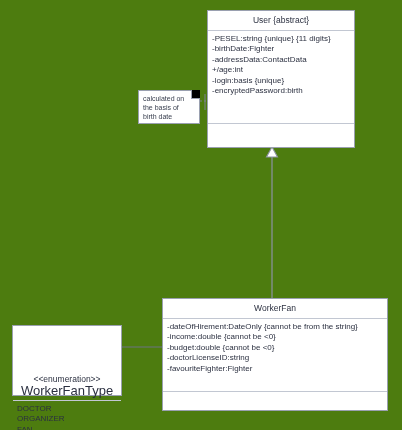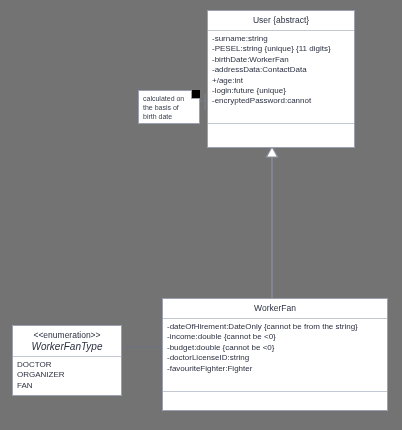--- a/index.html
+++ b/index.html
@@ -4,21 +4,21 @@
 <style>
   html, body {
     margin: 0;
     padding: 0;
     background: #000000;
   }
   #canvas {
     position: relative;
     width: 402px;
     height: 430px;
-    background: #737373;
+    background: #4d7c0f;
     overflow: hidden;
     font-family: "Liberation Sans", sans-serif;
   }
 
   
   .uml-box {
     position: absolute;
     background: #ffffff;
     border: 1px solid #9aa0b0;
     box-sizing: border-box;
@@ -88,25 +88,26 @@
   }
 
   
   #enum-class {
     left: 12px;
     top: 325px;
     width: 110px;
     height: 71px;
   }
   #enum-header {
-    padding-top: 4px;
+    padding-top: 16px;
     padding-bottom: 4px;
+    margin-top: 32px;
   }
   #enum-header .line1 { display: block; font-size: 8.5px; line-height: 11px; }
-  #enum-header .line2 { display: block; font-size: 10px; line-height: 11px; font-style: italic; }
+  #enum-header .line2 { display: block; font-size: 13px; line-height: 11px; }
   #enum-values {
     height: 38px;
     box-sizing: border-box;
   }
   .enum-literal {
     font-size: 8px;
     line-height: 10.4px;
     white-space: nowrap;
     color: #2b3040;
   }
@@ -166,27 +167,26 @@
     <line x1="122" y1="347" x2="162" y2="347" stroke="#6d7383" stroke-width="1"></line>
 
     <line x1="200" y1="101" x2="207" y2="101" stroke="#7c8292" stroke-width="1" stroke-dasharray="2,2"></line>
     <line x1="205" y1="94" x2="205" y2="110" stroke="#7c8292" stroke-width="1"></line>
   </svg>
 
   <div class="uml-box" id="user-class">
     <div class="uml-header">User {abstract}</div>
     <div class="uml-divider"></div>
     <div class="uml-compartment" id="user-attrs">
-      <div class="uml-attr">-surname:string</div>
       <div class="uml-attr">-PESEL:string {unique} {11 digits}</div>
-      <div class="uml-attr">-birthDate:WorkerFan</div>
+      <div class="uml-attr">-birthDate:Fighter</div>
       <div class="uml-attr">-addressData:ContactData</div>
       <div class="uml-attr">+/age:int</div>
-      <div class="uml-attr">-login:future {unique}</div>
-      <div class="uml-attr">-encryptedPassword:cannot</div>
+      <div class="uml-attr">-login:basis {unique}</div>
+      <div class="uml-attr">-encryptedPassword:birth</div>
     </div>
     <div class="uml-divider"></div>
     <div class="uml-compartment empty" id="user-methods"></div>
   </div>
 
   <div id="note-box">
     <div id="note-fold"></div>
     <div id="note-text">
       <div>calculated on</div>
       <div>the basis of</div>

